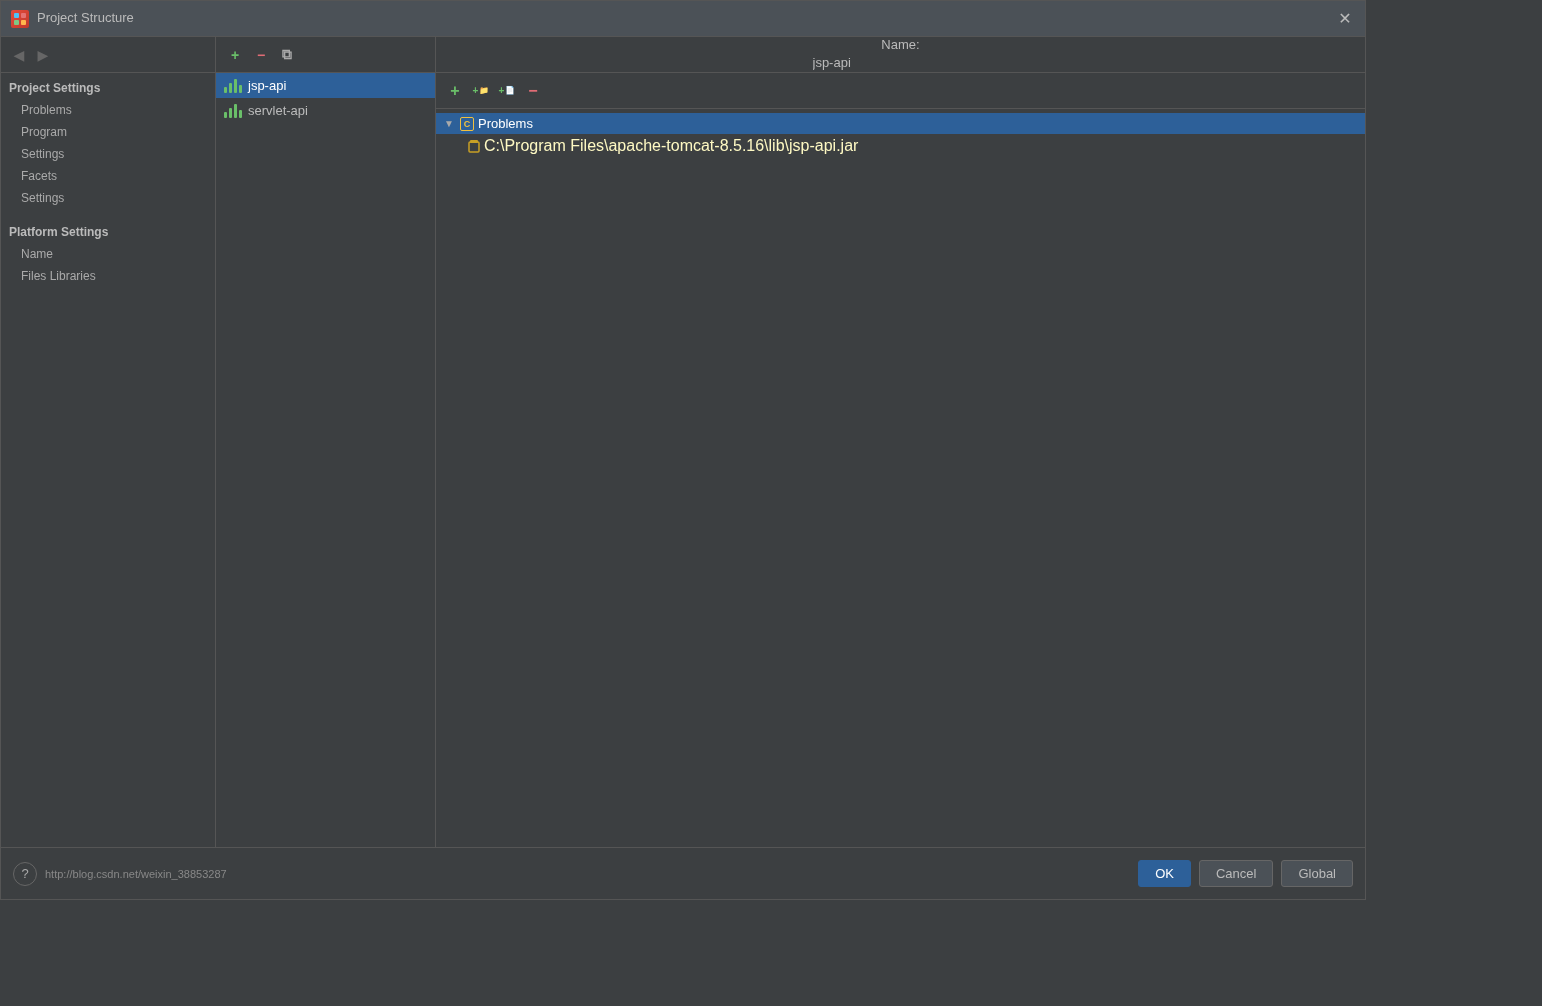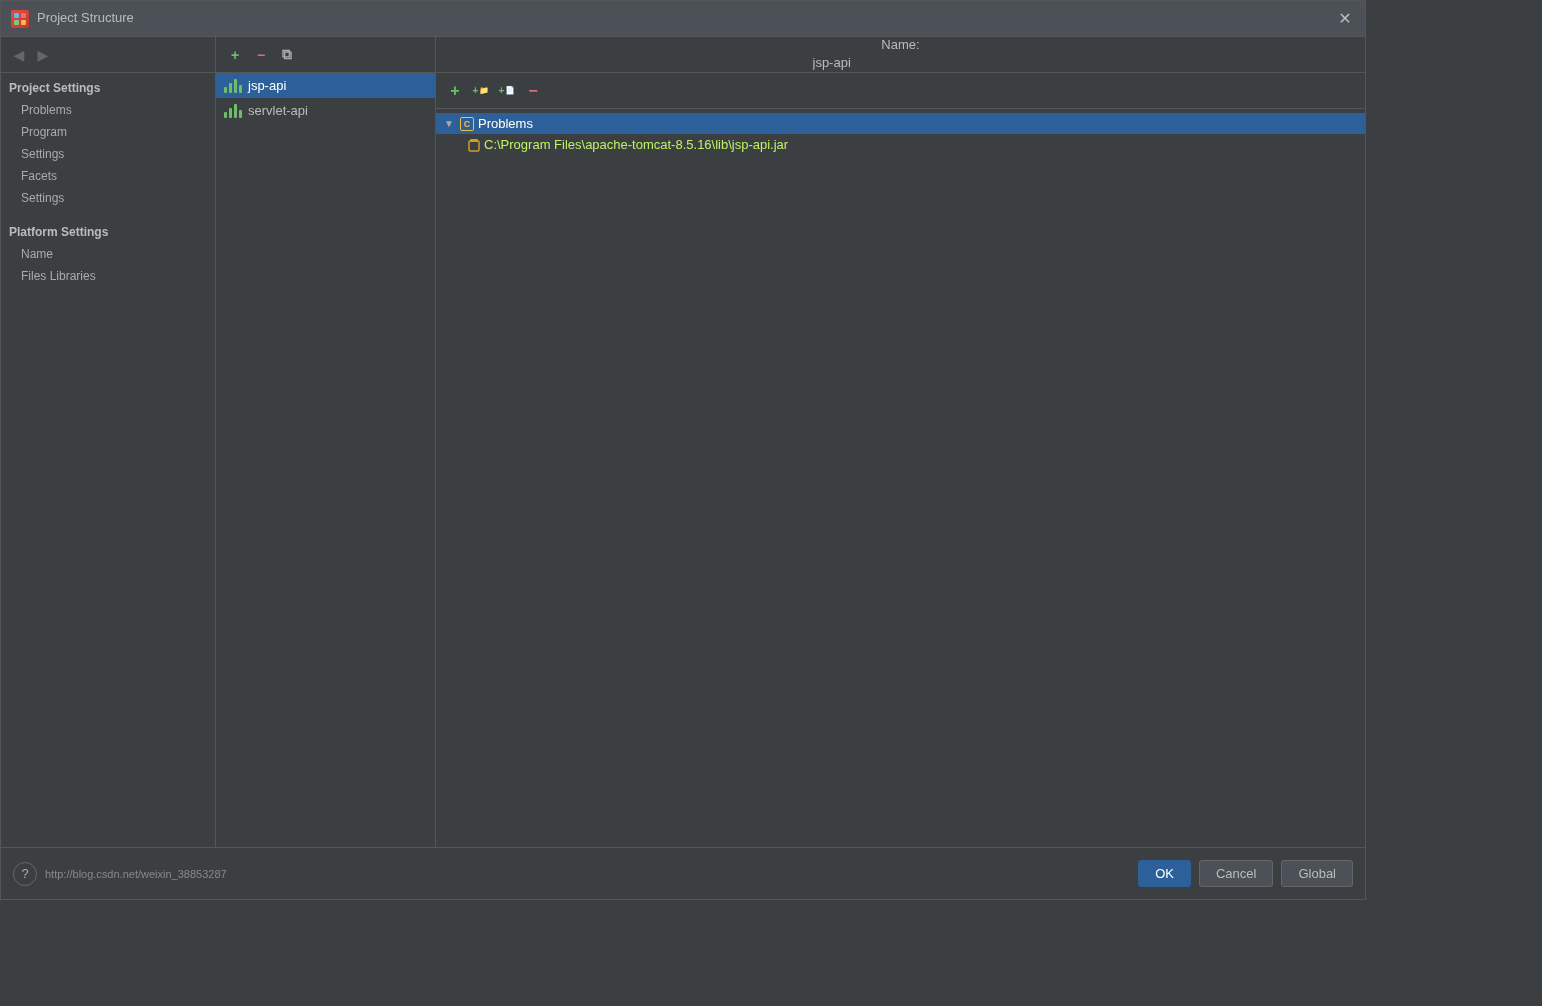--- a/index.html
+++ b/index.html
@@ -443,21 +443,21 @@
         </div>
 
         <div class="tree-row">
           <span class="tree-indent"></span>
           <span style="display:inline-flex;align-items:flex-end;gap:1px;height:14px;">
             <svg width="12" height="14" viewBox="0 0 12 14">
               <rect x="1" y="3" width="10" height="10" rx="1" fill="none" stroke="#c8a025" stroke-width="1.5"></rect>
               <rect x="2" y="1" width="8" height="3" rx="1" fill="#c8a025"></rect>
             </svg>
           </span>
-          <span style="color:#bef264;font-size:13px;">C:\Program Files\apache-tomcat-8.5.16\lib\jsp-api.jar</span>
+          <span style="color:#fef9c3;font-size:16px;">C:\Program Files\apache-tomcat-8.5.16\lib\jsp-api.jar</span>
         </div>
 
       </div>
     </div>
   </div>
 
   <div class="bottom-bar">
     <div class="bottom-bar-left">
       <div class="help-btn">?</div>
       <span class="watermark">http://blog.csdn.net/weixin_38853287</span>

